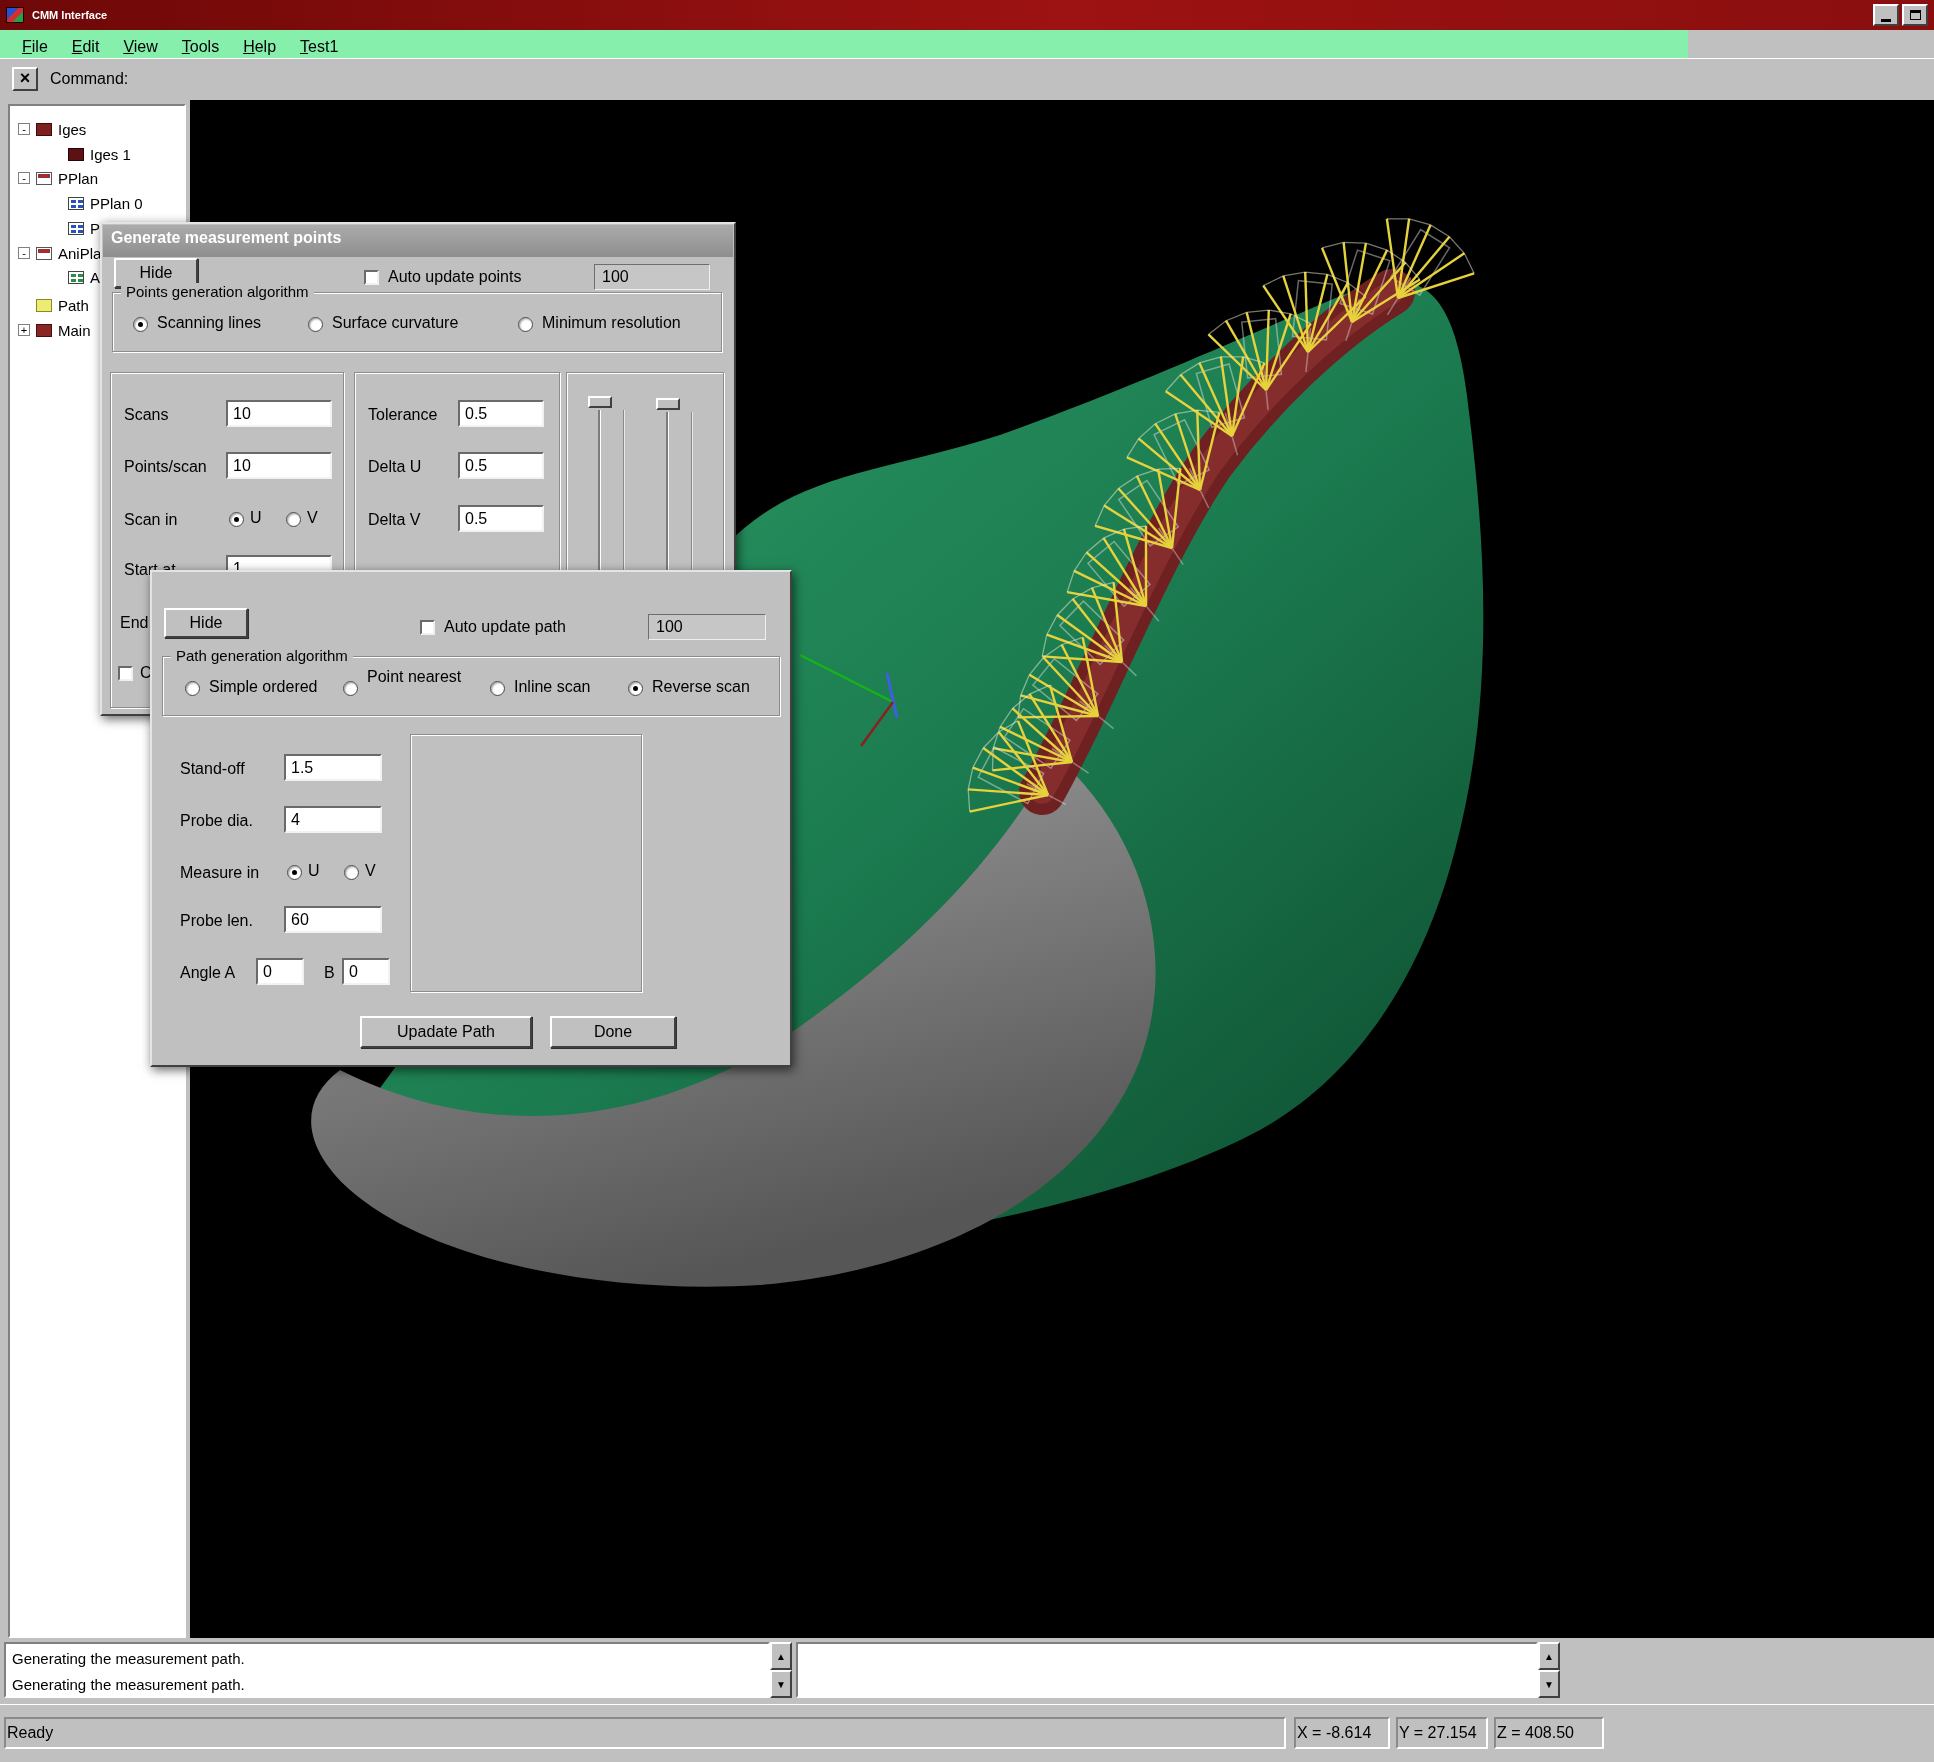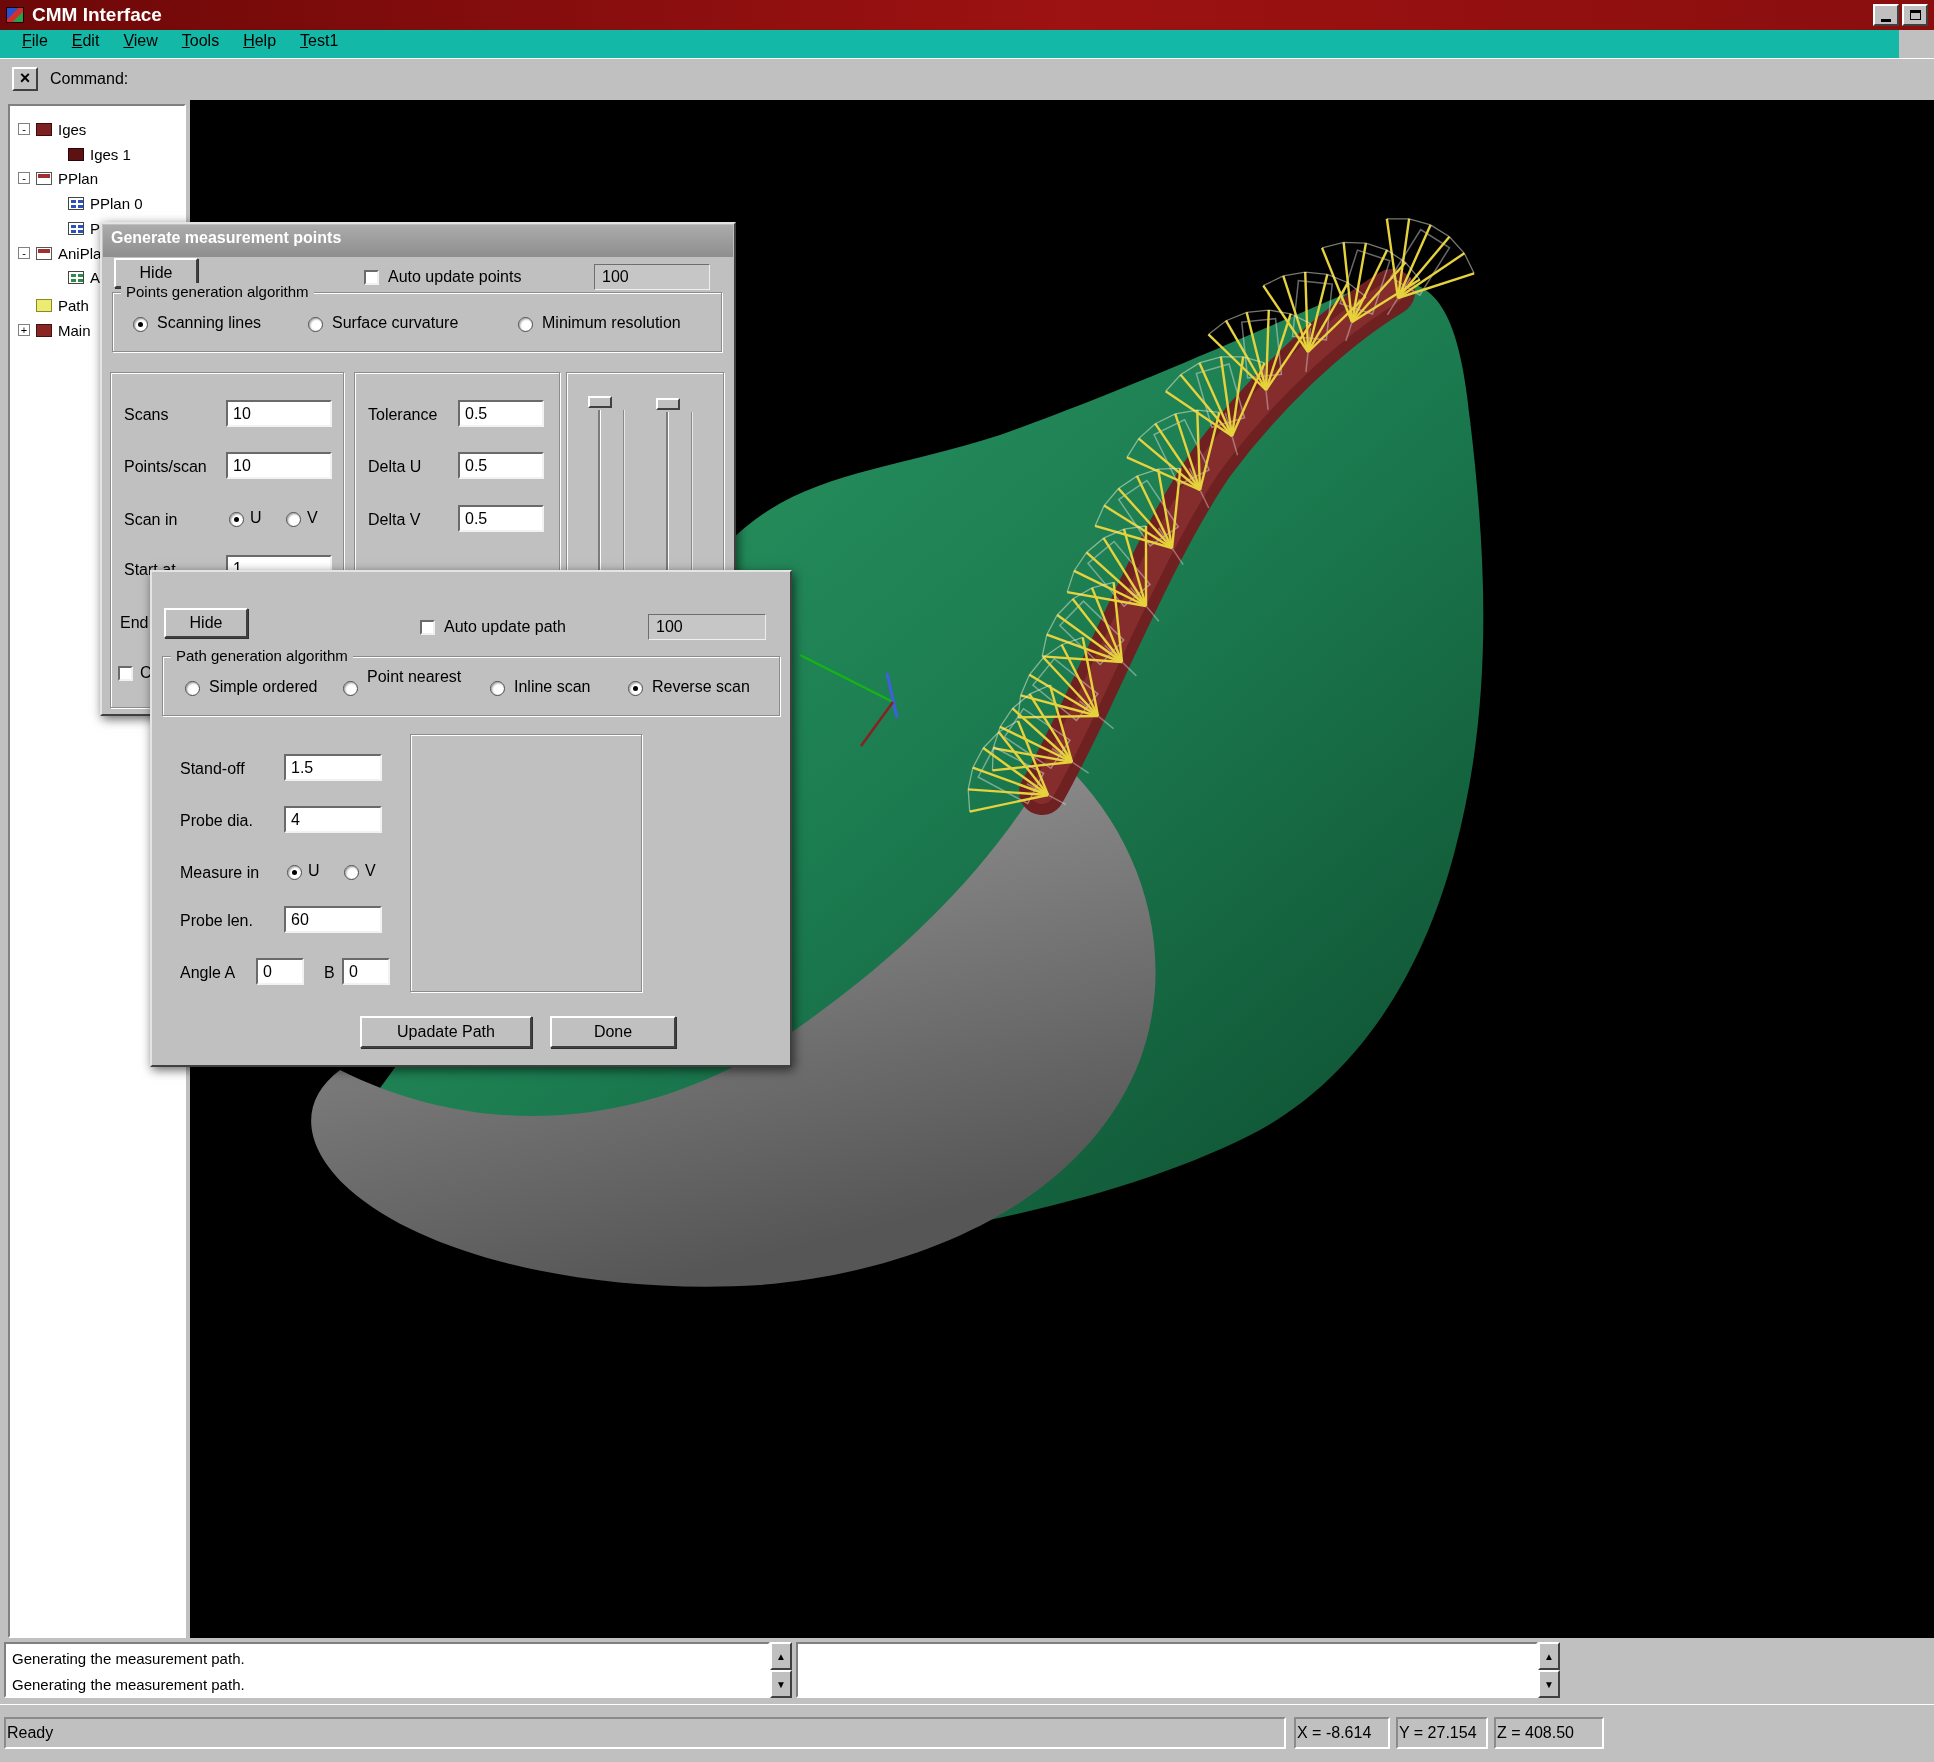--- a/index.html
+++ b/index.html
@@ -6,31 +6,31 @@
   html,body { width:1934px; height:1762px; background:#c0c0c0; overflow:hidden;
               font-family:"Liberation Sans", sans-serif; font-size:16px; color:#000; }
   body { position:relative; }
 
   
   .titlebar { position:absolute; left:0; top:0; width:1934px; height:30px;
               background:linear-gradient(90deg,#6e0808,#9d1212 55%,#8a0e0e);
               display:flex; align-items:center; padding:0 6px; }
   .app-icon { width:18px; height:16px; margin-right:8px;
               background:linear-gradient(135deg,#2a4fd0 0 38%,#d03030 38% 66%,#2aa04a 66%); border:1px solid #200; }
-  .title-text { color:#fff; font-weight:bold; font-size:19px; }
+  .title-text { color:#fff; font-weight:bold; font-size:11px; }
   .tb-btns { margin-left:auto; display:flex; gap:3px; }
   .tb-btn { width:26px; height:22px; background:#c0c0c0;
             border-top:2px solid #fff; border-left:2px solid #fff;
             border-bottom:2px solid #404040; border-right:2px solid #404040;
             display:flex; align-items:center; justify-content:center; }
   .glyph-min { width:10px; height:3px; background:#000; margin-top:10px; }
   .glyph-max { width:11px; height:10px; border:1px solid #000; border-top-width:3px; }
 
-  .menubar { position:absolute; left:0; top:30px; width:1899px; height:28px; background:#14b8a6;
-             display:flex; align-items:flex-start; padding-left:10px; }
+  .menubar { position:absolute; left:0; top:30px; width:1688px; height:28px; background:#86efac;
+             display:flex; align-items:flex-end; padding-left:10px; }
   .mitem { display:inline-block; padding:2px 12px; font-size:16px; }
   .mitem::first-letter { text-decoration:underline; }
 
   .toolbar { position:absolute; left:0; top:58px; width:1934px; height:40px; background:#c0c0c0;
              border-top:1px solid #ffffff; display:flex; align-items:center; padding-left:12px; }
   .tool-btn { width:26px; height:24px; background:#c0c0c0;
               border-top:2px solid #fff; border-left:2px solid #fff;
               border-bottom:2px solid #404040; border-right:2px solid #404040;
               display:flex; align-items:center; justify-content:center;
               font-size:18px; font-weight:bold; margin-right:12px; }

